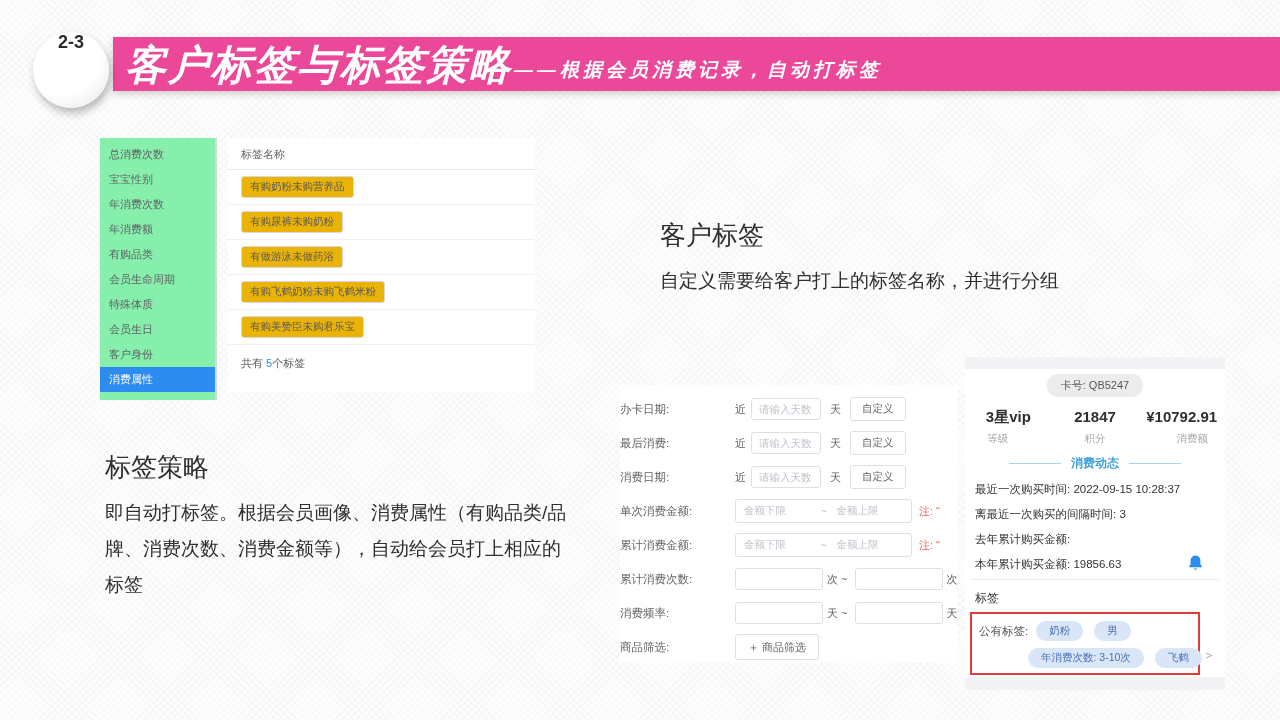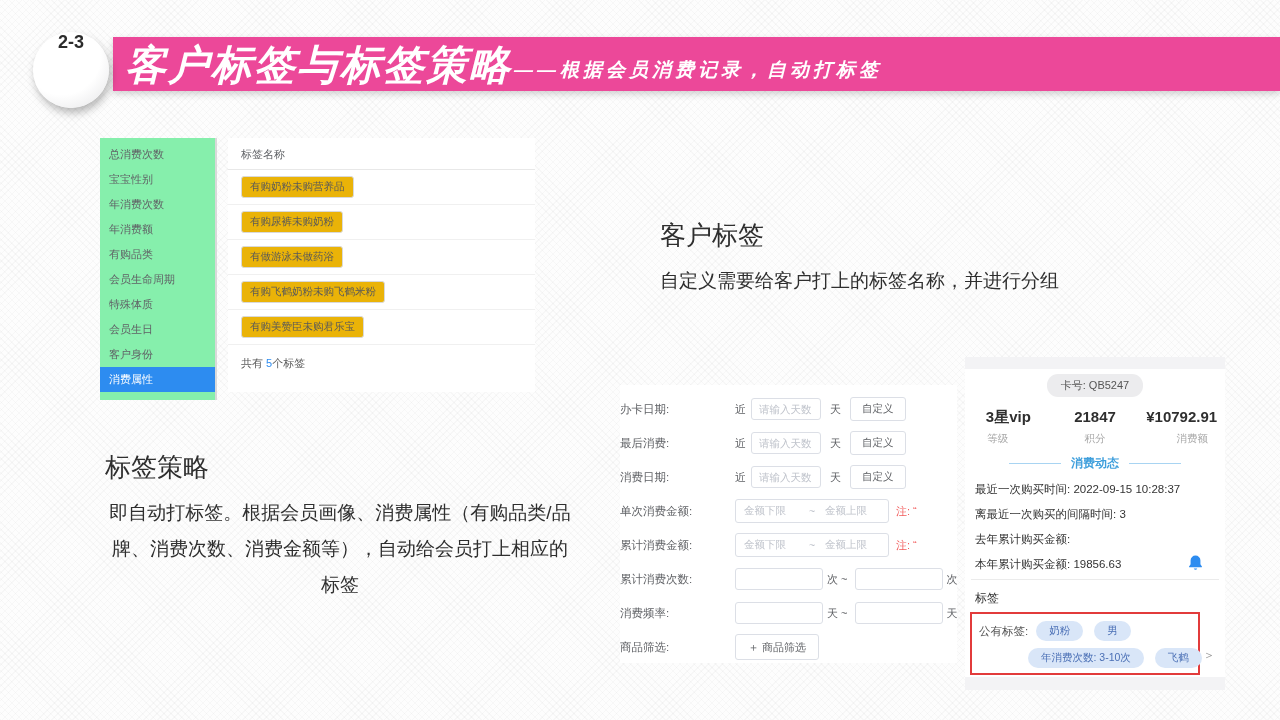--- a/index.html
+++ b/index.html
@@ -62,21 +62,21 @@
     white-space:nowrap; cursor:pointer;
   }
   .tm-footer { padding:11px 13px; font-size:11px; color:#595959; }
   .tm-footer .count { color:#2d8cf0; }
   
   .sec-title { font-size:26px; color:#2f2f2f; font-weight:500; }
   .sec-desc  { font-size:19px; color:#2f2f2f; line-height:36px; }
   .sec-customer { position:absolute; left:660px; top:218px; width:540px; }
   .sec-customer .sec-desc { margin-top:10px; }
   .sec-strategy { position:absolute; left:105px; top:450px; width:470px; }
-  .sec-strategy .sec-desc { margin-top:10px;text-align:center; }
+  .sec-strategy .sec-desc { margin-top:10px; }
   
   .filter-form {
     position:absolute; left:620px; top:385px; width:337px; height:278px;
     background:#fff; padding-top:7px; overflow:hidden;
     font-size:11px; color:#606266;
   }
   .f-row { height:34px; display:flex; align-items:center; white-space:nowrap; }
   .f-label { width:111px; text-align:left; flex:none; font-size:11.5px; color:#606266; }
   .f-near { margin:0 5px 0 4px; }
   .f-input {
@@ -85,21 +85,21 @@
     font-family:inherit;
   }
   .f-input::placeholder { color:#c0c4cc; }
   .f-day { margin:0 9px 0 9px; }
   .f-btn {
     height:24px; padding:0 11px; border:1px solid #dcdfe6; border-radius:3px;
     background:#fff; font-size:10.5px; color:#606266; cursor:pointer;
     font-family:inherit;
   }
   .range-box {
-    margin-left:4px; width:154px; height:24px; border:1px solid #dcdfe6;
+    margin-left:4px; width:177px; height:24px; border:1px solid #dcdfe6;
     border-radius:3px; display:flex; align-items:center; color:#c0c4cc;
     font-size:10.5px; padding:0 8px;
   }
   .range-box .ph-low { flex:1; }
   .range-box .tilde { margin:0 10px; }
   .range-box .ph-high { flex:1; }
   .f-note { color:#f25c5c; font-size:11px; margin-left:7px; }
   .f-input.num { width:88px; margin-left:4px; }
   .f-mid { margin:0 4px; }
   .f-tail { margin-left:3px; }

